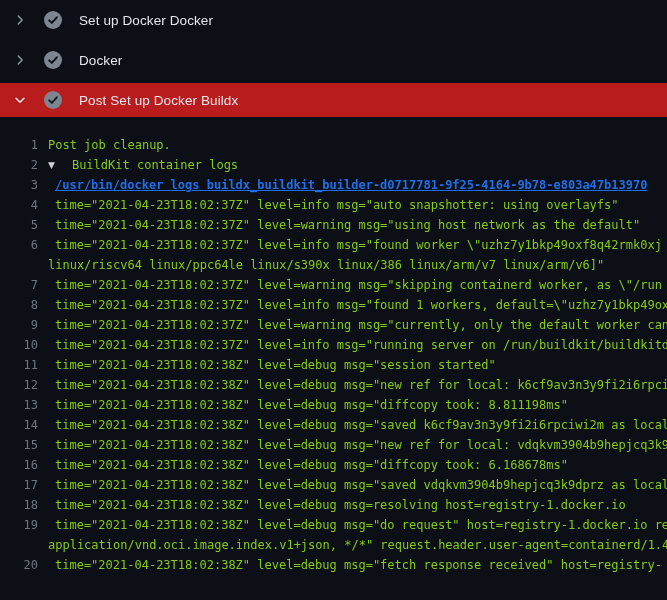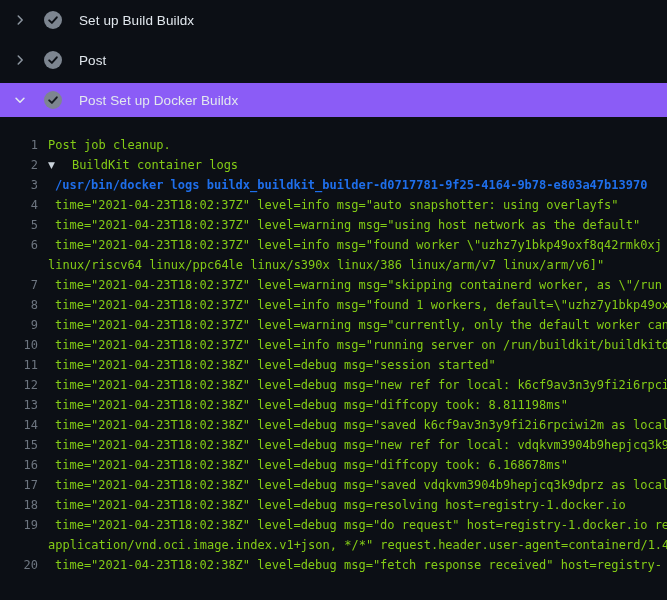--- a/index.html
+++ b/index.html
@@ -11,21 +11,21 @@
   }
   .app{width:667px;height:600px;overflow:hidden;}
 
   
   .steps{width:100%;}
   .step{
     height:40px;display:flex;align-items:center;
     padding-left:12px;box-sizing:border-box;cursor:pointer;
   }
   .step.active{
-    height:34px;background:#8b5cf6;
+    height:34px;background:#b91c1c;
     margin-top:3px;margin-bottom:3px;
   }
   .chev{width:16px;height:16px;display:inline-flex;align-items:center;justify-content:center;flex:0 0 16px;}
   .check{width:18px;height:18px;display:inline-flex;align-items:center;justify-content:center;margin-left:16px;flex:0 0 18px;}
   .step-label{
     margin-left:17px;color:#e2e8ee;font-size:13.5px;letter-spacing:.1px;
   }
 
   
   .log{
@@ -35,21 +35,21 @@
     white-space:pre;overflow:hidden;width:667px;
   }
   .row{height:20px;display:flex;overflow:hidden;}
   .ln{
     flex:0 0 38px;width:38px;text-align:right;color:#6e7681;
     text-decoration:none;cursor:pointer;user-select:none;
     font-family:inherit;font-size:12px;
   }
   .txt{color:#84cc16;margin-left:10px;flex:0 0 auto;}
   .row.indent1 .txt{margin-left:17px;}
-  .txt.cmd{color:#1f6feb;font-weight:bold;}
+  .txt.cmd{color:#1f6feb;font-weight:bold;text-decoration:underline;}
   .tri{
     color:#c9d1d9;font-size:9px;display:inline-block;
     margin-left:10px;margin-right:5px;cursor:pointer;
     font-family:"DejaVu Sans",sans-serif;
   }
   .row.group .txt{margin-left:12px;}
 </style>
 </head>
 <body>
 
@@ -61,36 +61,36 @@
         <svg width="14" height="14" viewBox="0 0 16 16">
             <path d="M6 3.5 L10.5 8 L6 12.5" stroke="#8b949e" stroke-width="1.8" fill="none" stroke-linecap="round" stroke-linejoin="round"></path>
           </svg>
       </span>
       <span class="check">
         <svg width="18" height="18" viewBox="0 0 16 16">
             <circle cx="8" cy="8" r="8" fill="#7d8590"></circle>
             <path d="M4.6 8.3 L7 10.6 L11.4 5.6" stroke="#0c0f15" stroke-width="1.7" fill="none" stroke-linecap="round" stroke-linejoin="round"></path>
           </svg>
       </span>
-      <span class="step-label">Set up Build Buildx</span>
+      <span class="step-label">Set up Docker Docker</span>
     </div>
 
     <div class="step">
       <span class="chev">
         <svg width="14" height="14" viewBox="0 0 16 16">
             <path d="M6 3.5 L10.5 8 L6 12.5" stroke="#8b949e" stroke-width="1.8" fill="none" stroke-linecap="round" stroke-linejoin="round"></path>
           </svg>
       </span>
       <span class="check">
         <svg width="18" height="18" viewBox="0 0 16 16">
             <circle cx="8" cy="8" r="8" fill="#7d8590"></circle>
             <path d="M4.6 8.3 L7 10.6 L11.4 5.6" stroke="#0c0f15" stroke-width="1.7" fill="none" stroke-linecap="round" stroke-linejoin="round"></path>
           </svg>
       </span>
-      <span class="step-label">Post</span>
+      <span class="step-label">Docker</span>
     </div>
 
 
     <div class="step active">
       <span class="chev">
         <svg width="14" height="14" viewBox="0 0 16 16">
             <path d="M3.5 6 L8 10.5 L12.5 6" stroke="#e2e8ee" stroke-width="1.8" fill="none" stroke-linecap="round" stroke-linejoin="round"></path>
           </svg>
       </span>
       <span class="check">

